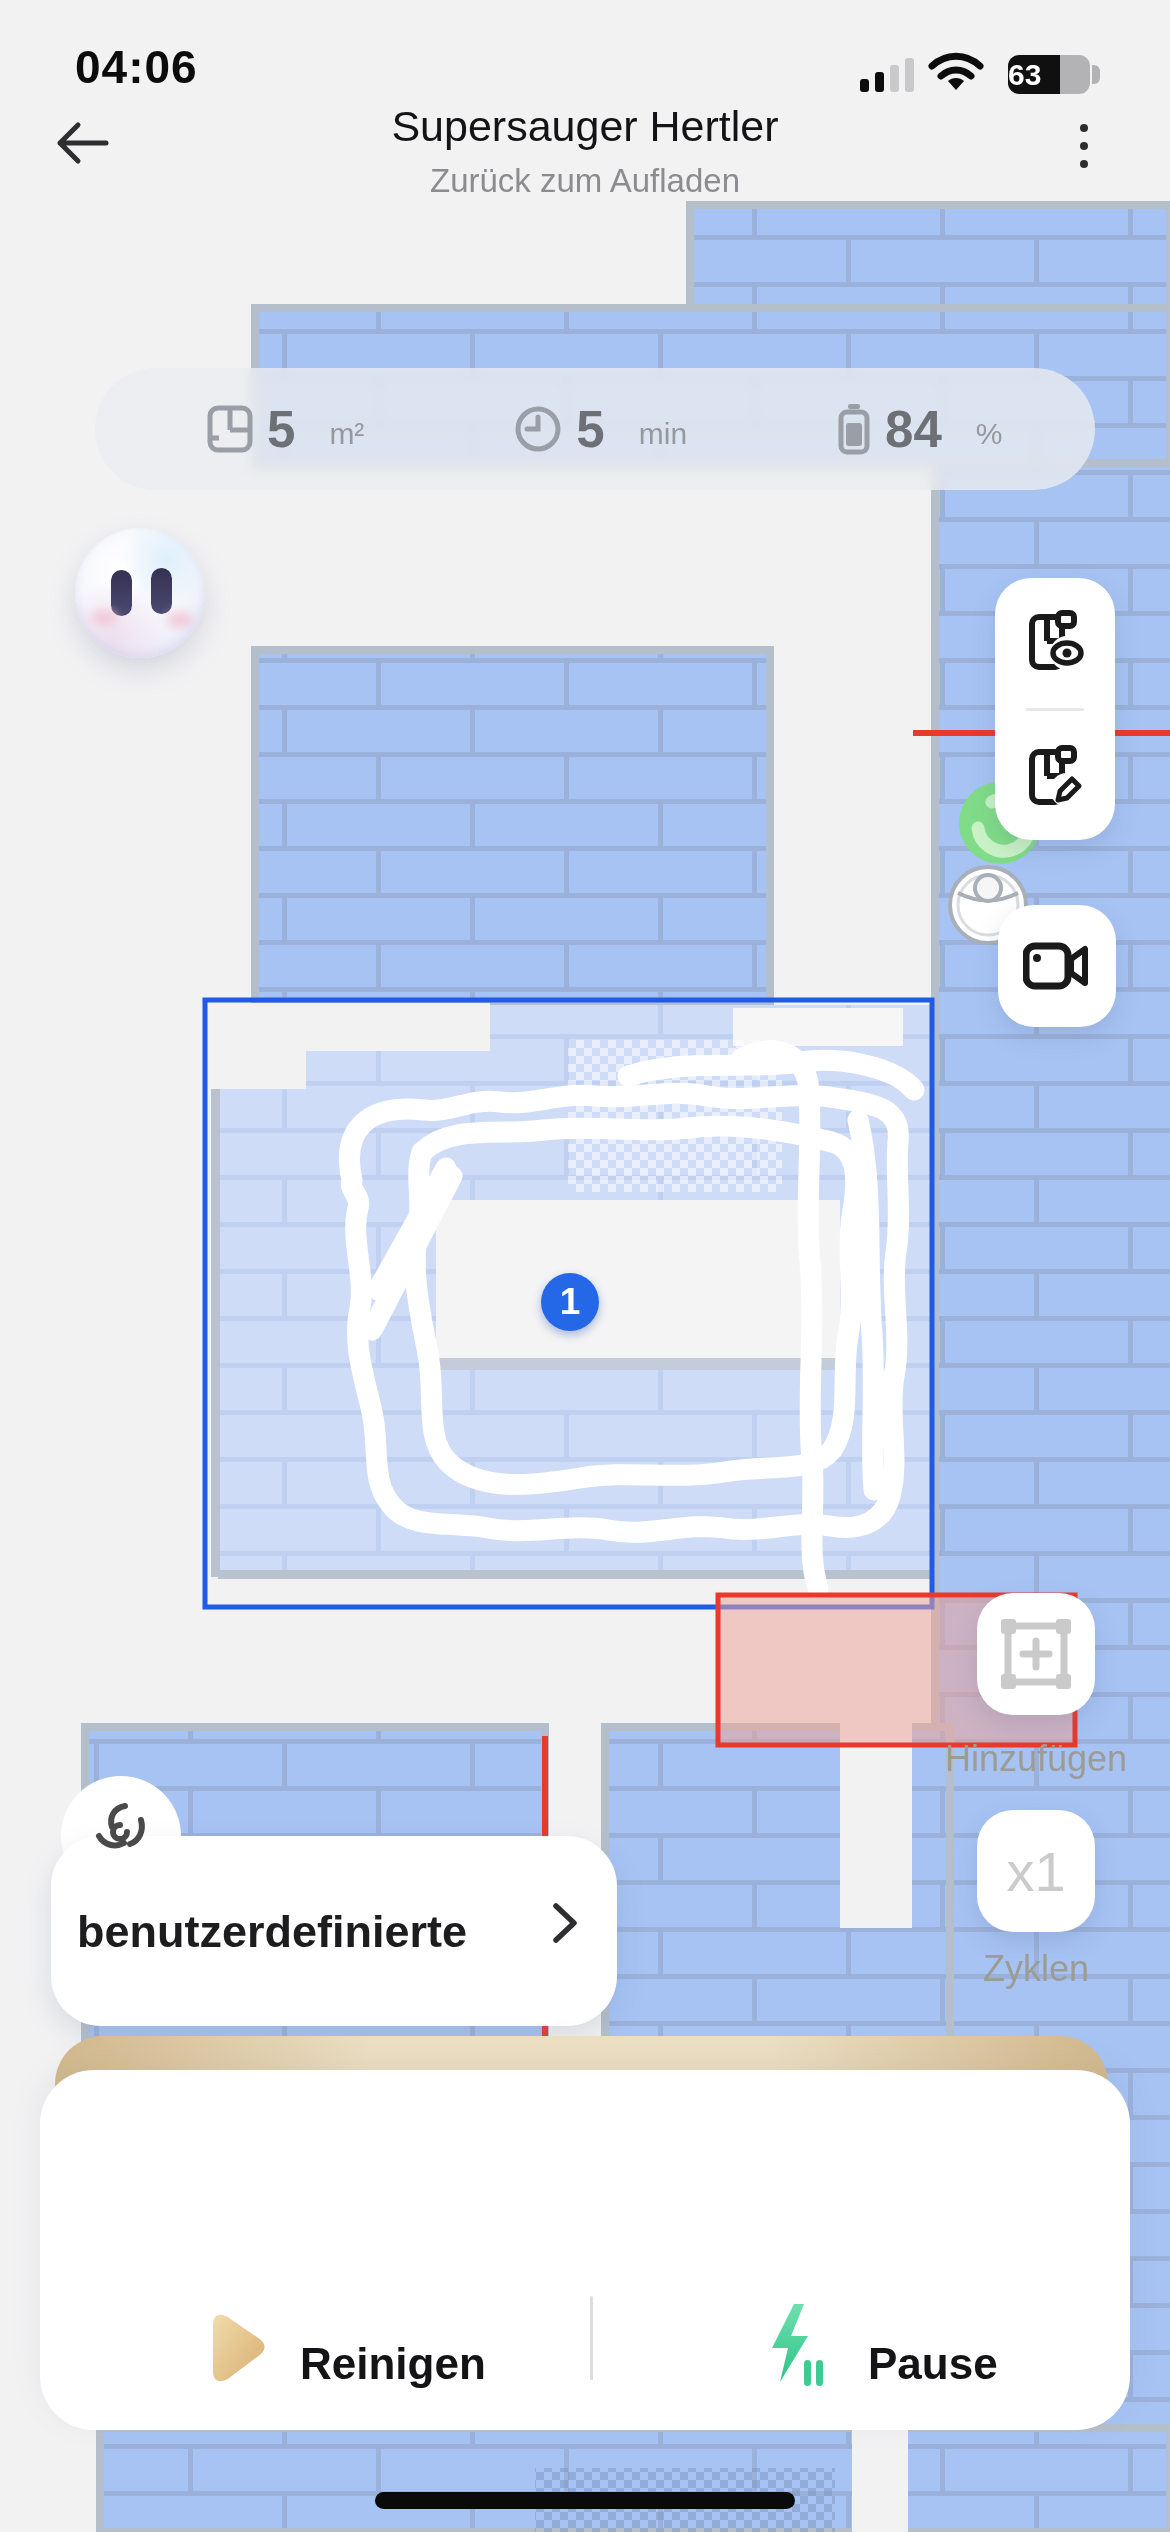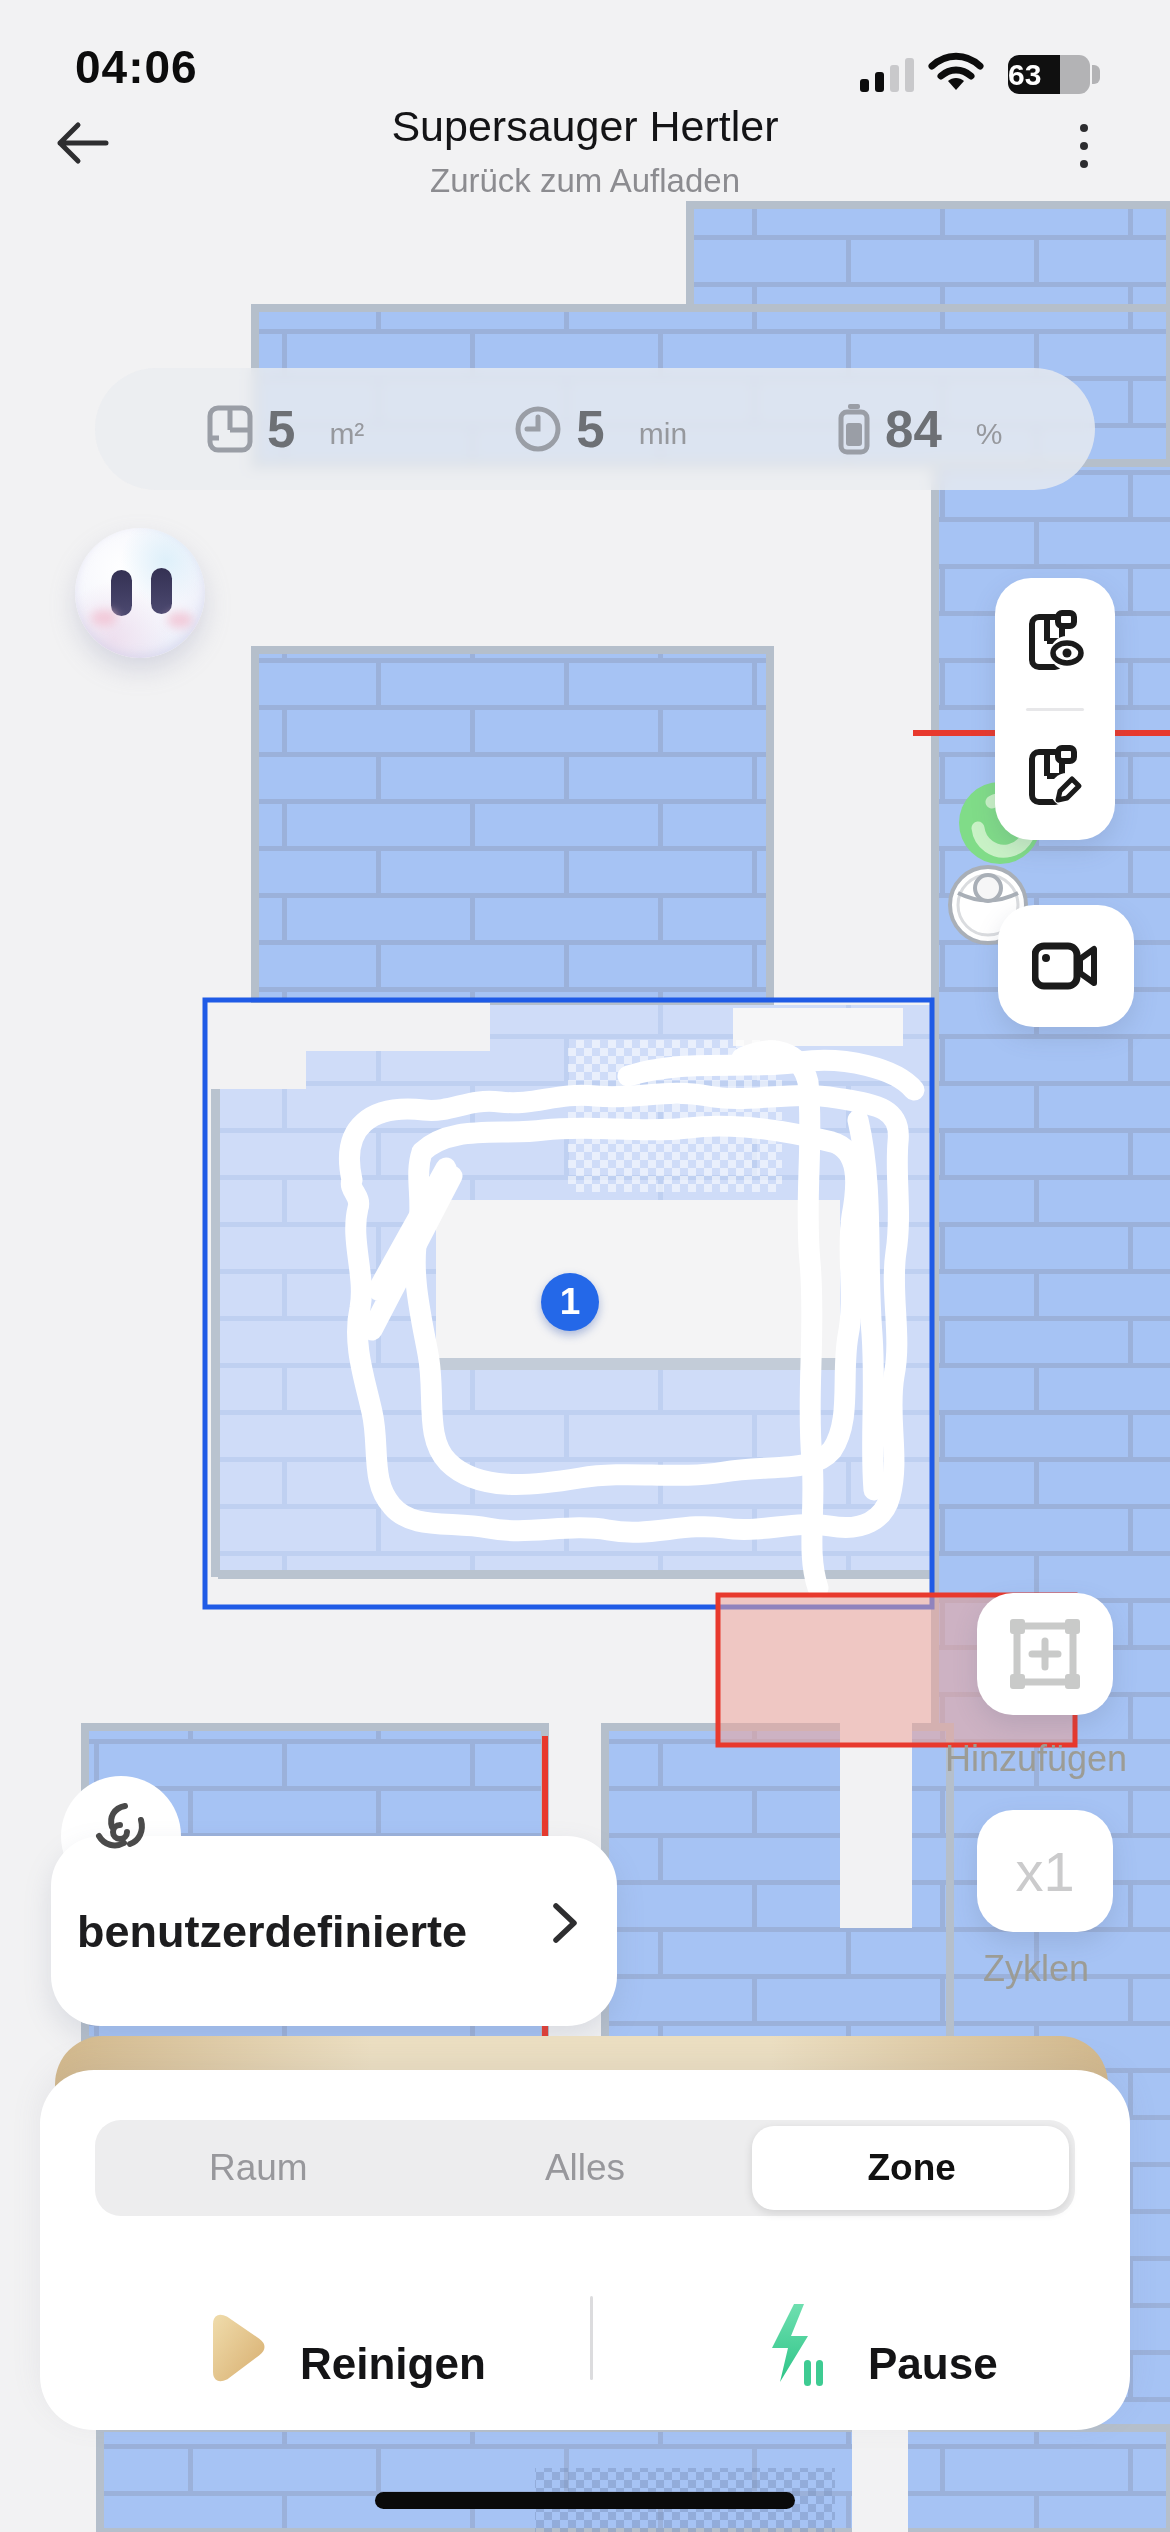--- a/index.html
+++ b/index.html
@@ -45,21 +45,21 @@
   .eye{position:absolute;width:21px;height:46px;border-radius:11px;background:linear-gradient(#343153,#4c4970);}
   .blush{position:absolute;width:26px;height:16px;border-radius:50%;background:#f2c4d4;filter:blur(5px);opacity:.85;}
   .bubble{left:205px;top:553px;width:700px;height:132px;border-radius:44px;background:#fff;
      box-shadow:0 10px 26px rgba(120,130,160,.16);display:flex;align-items:center;padding-left:60px;}
   .bubble span{font-size:40px;font-weight:500;color:#1b1b1d;}
 
   
   .panel{left:995px;top:578px;width:120px;height:262px;border-radius:36px;background:#fff;
      box-shadow:0 10px 24px rgba(90,100,130,.18);display:flex;flex-direction:column;align-items:center;justify-content:space-around;padding:14px 0;}
   .panel .div{width:58px;height:3px;border-radius:2px;background:#e7e7e9;}
-  .sqbtn{width:136px;height:122px;border-radius:36px;background:#fff;box-shadow:0 10px 24px rgba(90,100,130,.18);
+  .sqbtn{width:118px;height:122px;border-radius:36px;background:#fff;box-shadow:0 10px 24px rgba(90,100,130,.18);
      display:flex;align-items:center;justify-content:center;}
   .cam{left:998px;top:905px;}
   .addb{left:977px;top:1593px;}
   .cyc{left:977px;top:1810px;}
   .cyc span{font-size:56px;font-weight:500;color:#cbcbcc;}
   .maplbl{width:260px;text-align:center;font-size:36px;color:#9c9c95;}
   .lbl-add{left:906px;top:1738px;}
   .lbl-cyc{left:906px;top:1948px;}
 
   
@@ -307,26 +307,20 @@
     </svg>
     <span class="modelabel">benutzerdefinierte</span>
     <svg class="chev" width="34" height="46" viewBox="0 0 34 46">
       <path d="M8 6 L26 23 L8 40" fill="none" stroke="#2e2e30" stroke-width="5.5" stroke-linecap="round" stroke-linejoin="round"></path>
     </svg>
   </div>
 
   <div class="abs tan"></div>
   <div class="abs sheet"></div>
 
-  <div class="abs seg">
-    <div class="t">Raum</div>
-    <div class="t">Alles</div>
-    <div class="sel"></div>
-    <div class="t on">Zone</div>
-  </div>
 
   <svg class="abs playic" width="58" height="68" viewBox="0 0 58 68">
     <defs>
         <linearGradient id="tanG" x1="0" y1="0" x2="1" y2="1">
       <stop offset="0" stop-color="#eed9a8"></stop>
           <stop offset="1" stop-color="#d9b173"></stop>
     </linearGradient>
       </defs>
     <path d="M10 10 Q10 2 18 6 L50 28 Q57 33 50 38 L18 62 Q10 66 10 58 Z" fill="url(#tanG)" stroke="url(#tanG)" stroke-width="8" stroke-linejoin="round"></path>
   </svg>

